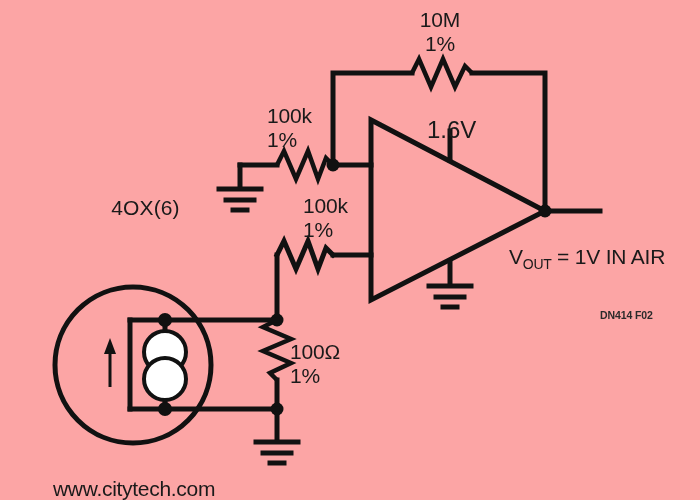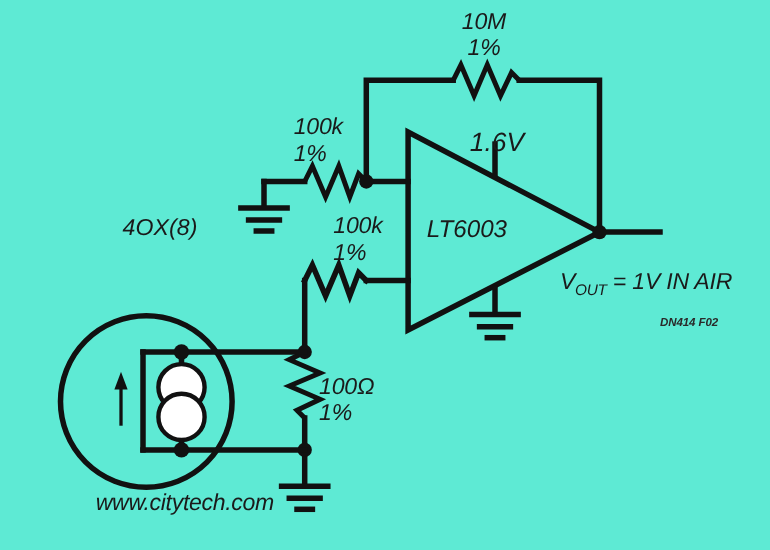--- a/index.html
+++ b/index.html
@@ -11,22 +11,21 @@
   body {
     width: 700px;
     height: 500px;
     font-family: "Liberation Sans", sans-serif;
     overflow: hidden;
   }
   #schematic-root {
     position: relative;
     width: 700px;
     height: 500px;
-    background: #5eead4;
-    font-style: italic;
+    background: #fca5a5;
   }
   svg#circuit {
     position: absolute;
     top: 0;
     left: 0;
     width: 700px;
     height: 500px;
   }
   .wire {
     stroke: #111111;
@@ -207,32 +206,31 @@
     <div>1%</div>
   </div>
 
   <div class="lbl lbl-res" style="left:303px; top:194px;">
     <div>100k</div>
     <div>1%</div>
   </div>
 
   <div class="lbl lbl-supply" style="left:427px; top:117px;">1.6V</div>
 
-  <div class="lbl lbl-part" style="left:388px; top:196px;">LT6003</div>
 
   <div class="lbl lbl-res" style="left:290px; top:340px;">
     <div>100Ω</div>
     <div>1%</div>
   </div>
 
   <div class="lbl lbl-sensor" style="left:38px; top:196px; width:215px;">
-    <div>4OX(8)</div>
-  </div>
-
-  <div class="lbl lbl-url" style="left:53px; top:446px;margin-left:34px;">www.citytech.com</div>
+    <div>4OX(6)</div>
+  </div>
+
+  <div class="lbl lbl-url" style="left:53px; top:477px;">www.citytech.com</div>
 
   <div class="lbl lbl-spec" style="left:509px; top:245px;">
     <div><span>V</span><sub>OUT</sub><span> = 1V IN AIR</span></div>
   </div>
 
-  <div class="lbl lbl-docnum" style="left:600px; top:288px;">DN414 F02</div>
+  <div class="lbl lbl-docnum" style="left:600px; top:310px;">DN414 F02</div>
 
 </div>
 
 </body></html>

